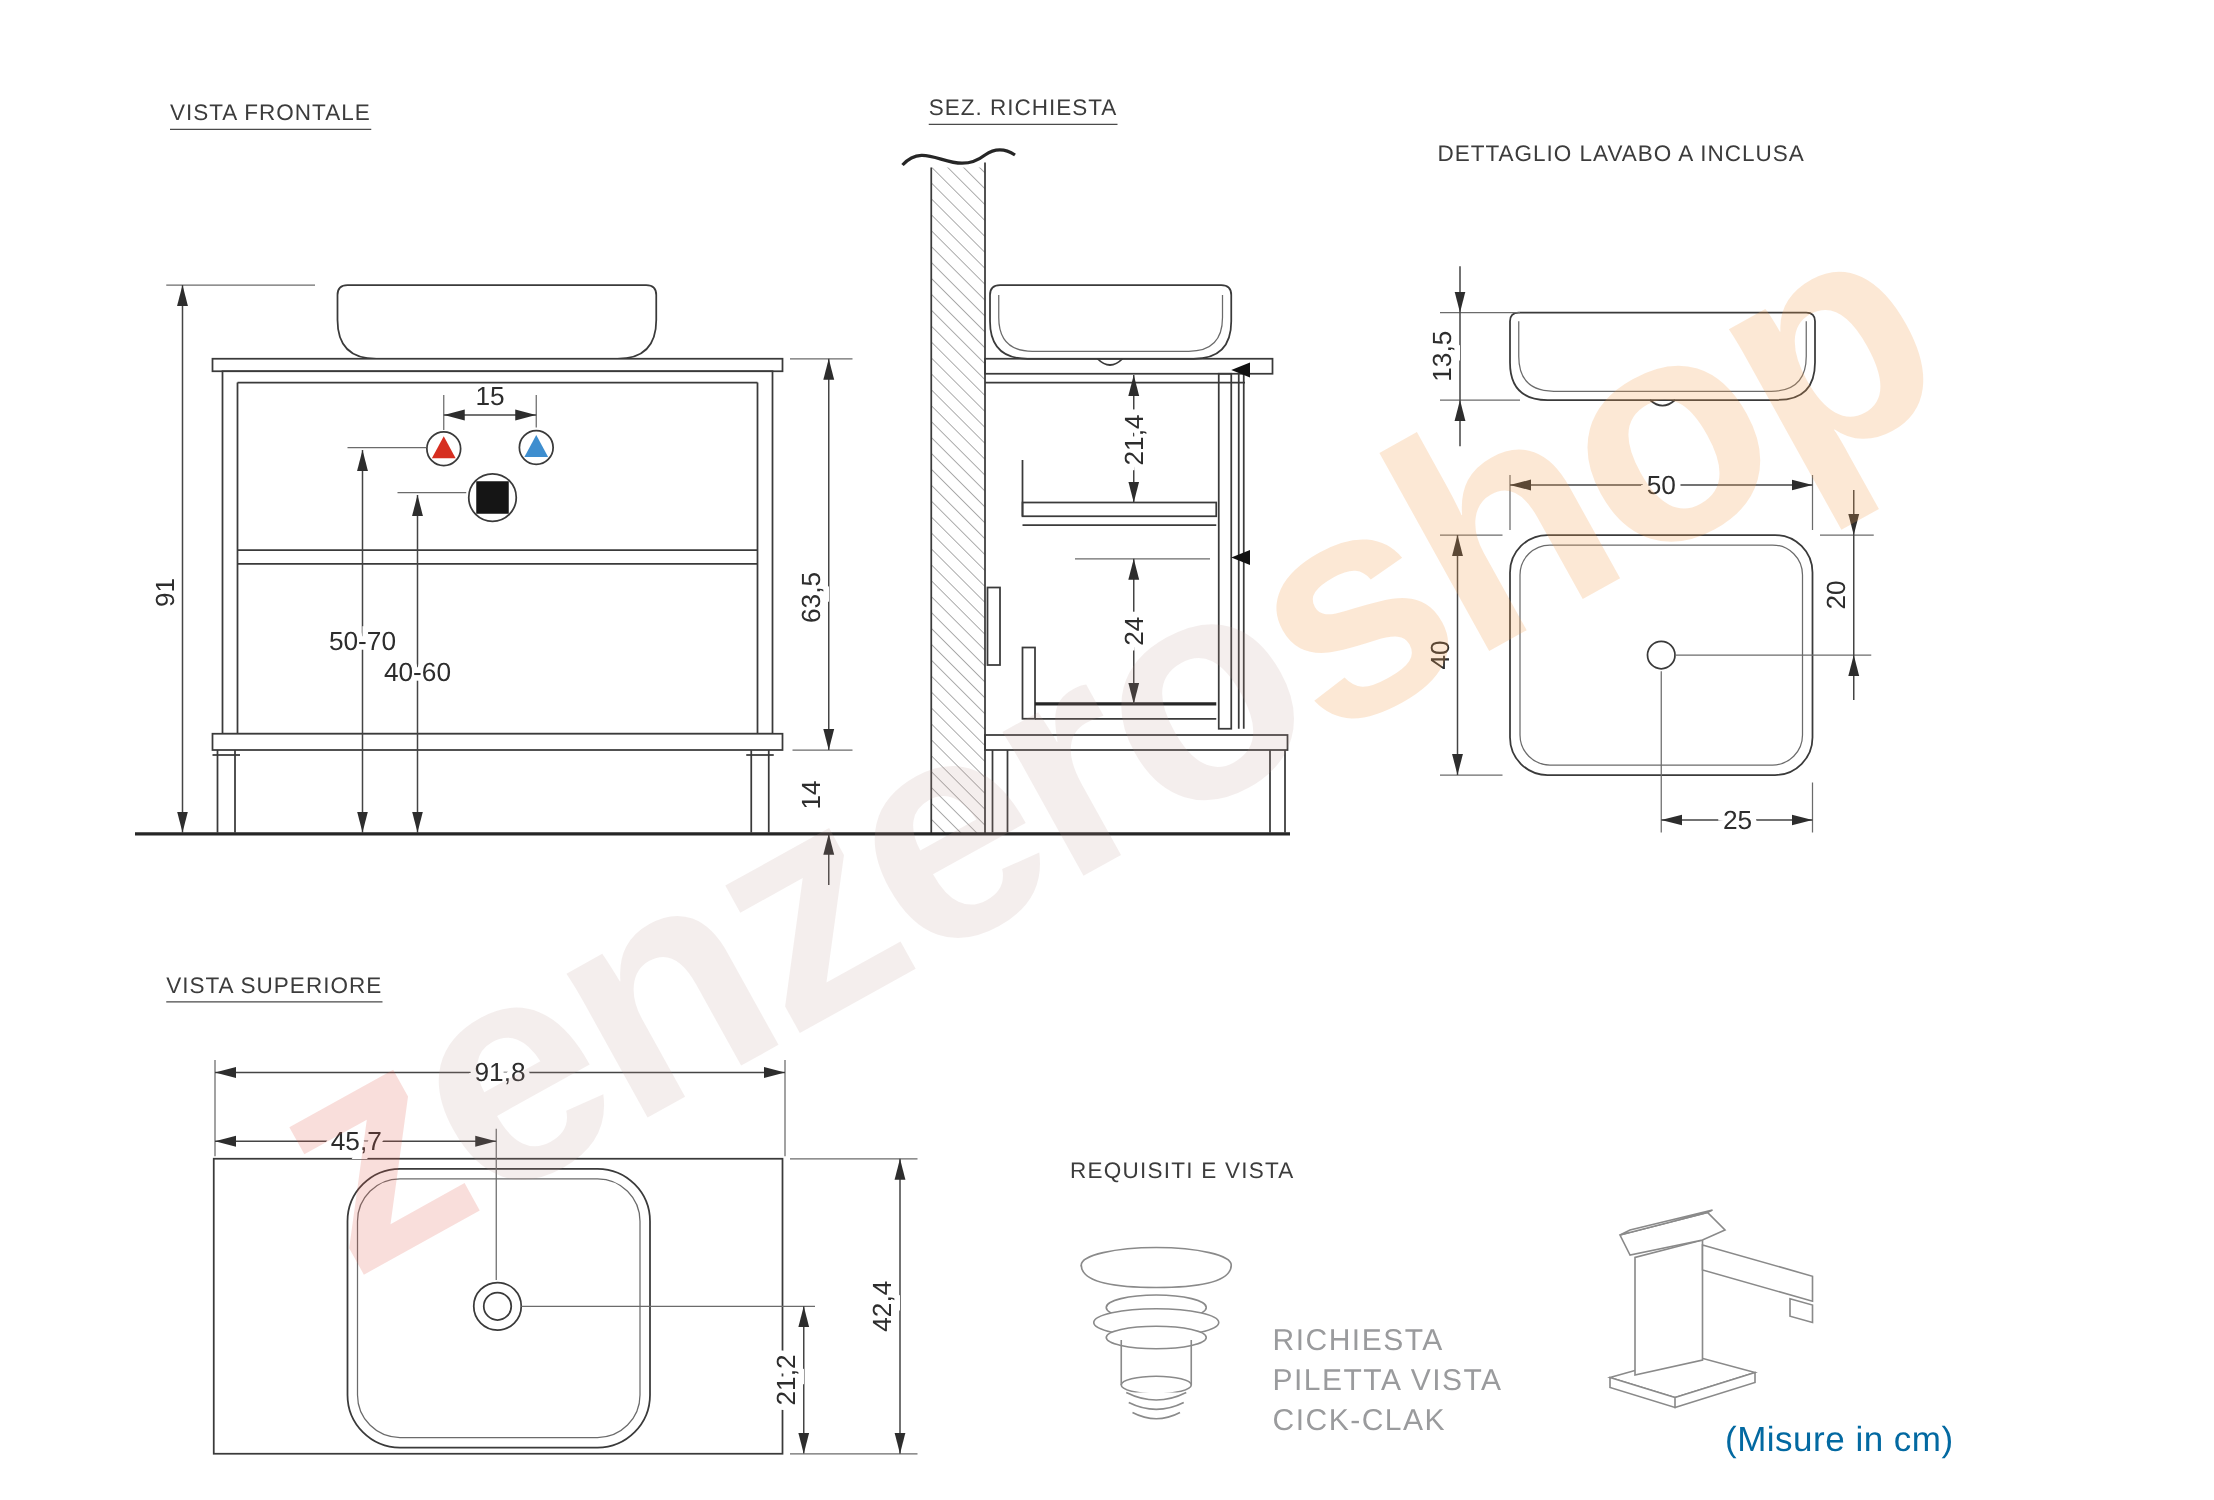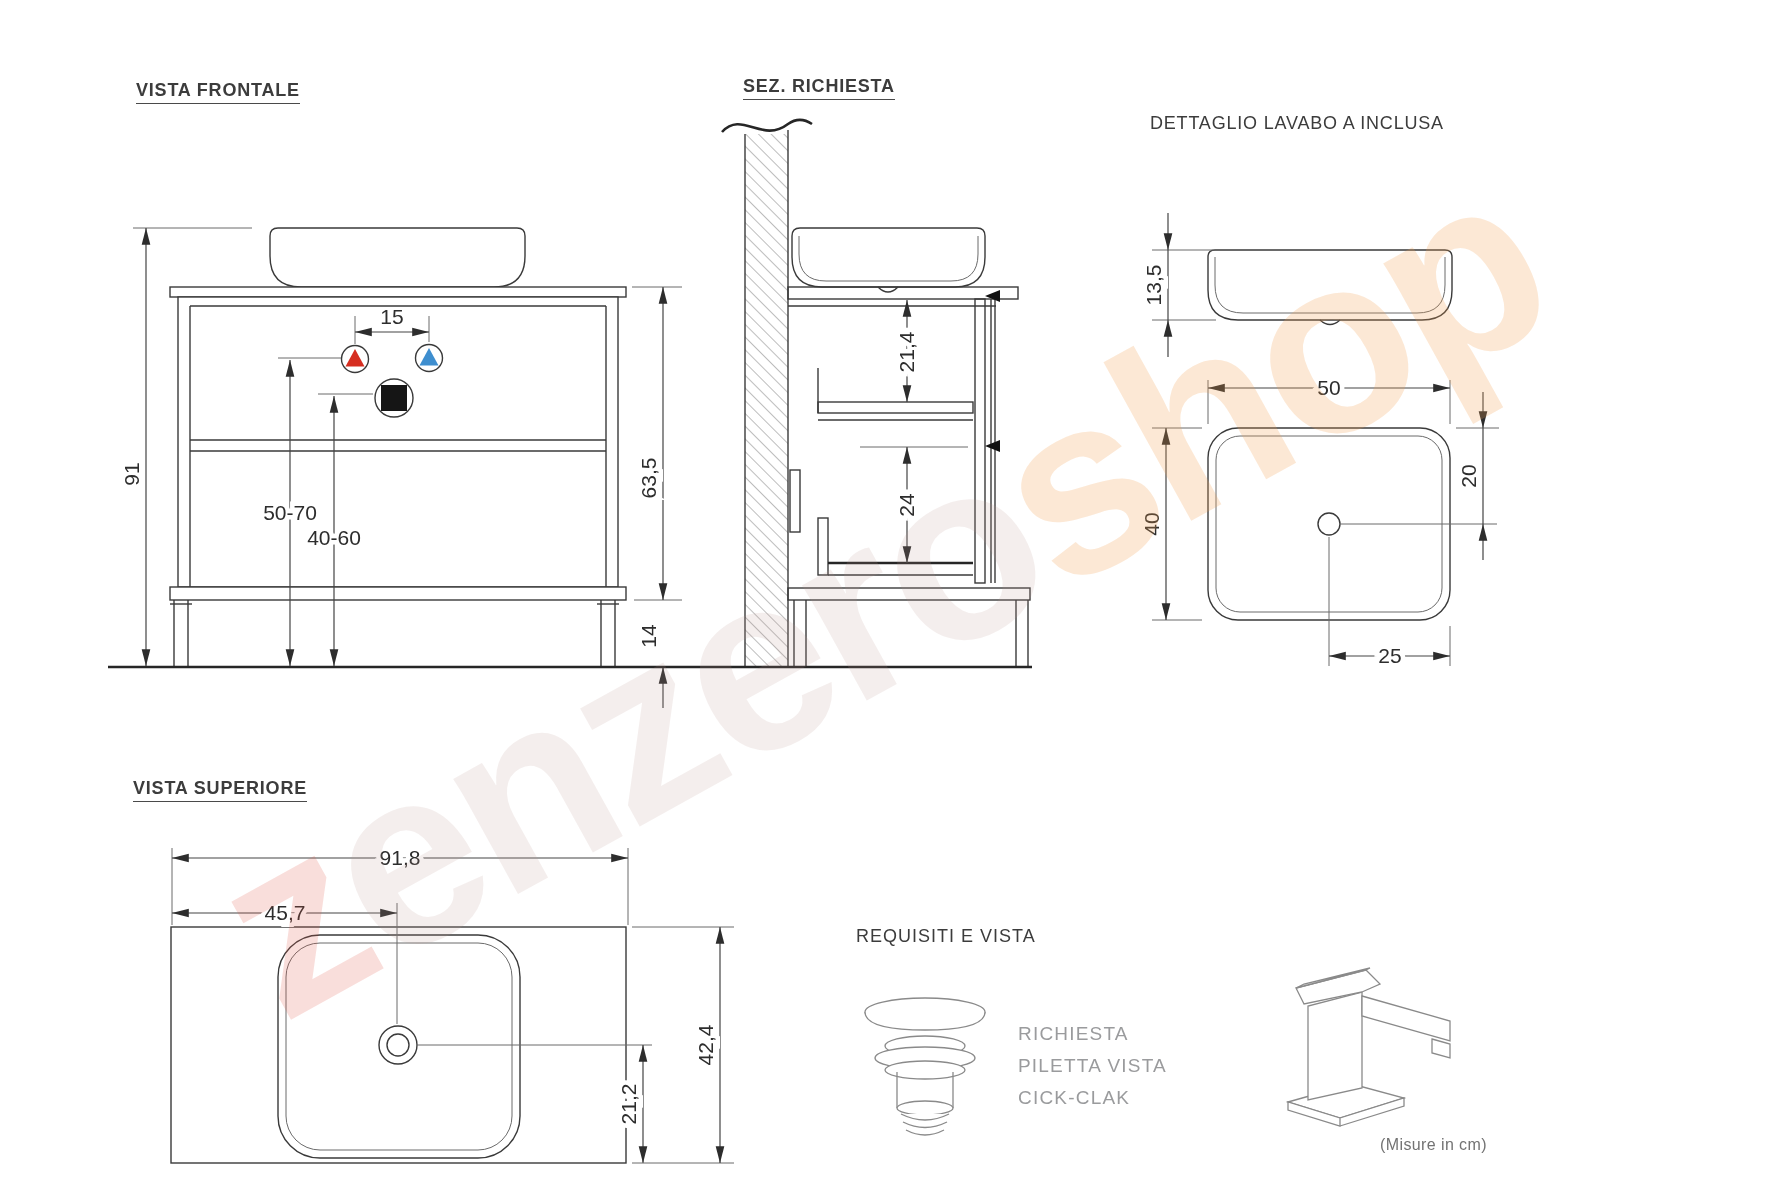--- a/index.html
+++ b/index.html
@@ -1,22 +1,22 @@
 <!DOCTYPE html>
 <html><head>
 <meta charset="utf-8">
 <style>
   html,body{margin:0;padding:0;background:#ffffff;}
   #stage{position:relative;width:1771px;height:1200px;background:#ffffff;overflow:hidden;
          font-family:"Liberation Sans","DejaVu Sans",sans-serif;}
   .vtitle{position:absolute;font-size:18px;letter-spacing:.8px;color:#3c3c3c;
           padding-bottom:2px;white-space:nowrap;}
-  .underlined{border-bottom:1.6px solid #4a4a4a;font-weight:bold;}
-  .graytxt{position:absolute;font-size:19px;letter-spacing:1.2px;color:#9a9b9d;white-space:nowrap;line-height:32px;}
-  .misure{position:absolute;font-size:16px;color:#737373;letter-spacing:.4px;}
+  .underlined{border-bottom:1.6px solid #4a4a4a;}
+  .graytxt{position:absolute;font-size:24px;letter-spacing:1.2px;color:#9a9b9d;white-space:nowrap;line-height:32px;margin-top:39px;}
+  .misure{position:absolute;font-size:28px;color:#0369a1;letter-spacing:.4px;}
   #watermark{position:absolute;left:60px;top:470px;width:1640px;text-align:center;
              transform:rotate(-29deg);font-size:250px;font-weight:bold;letter-spacing:-6px;
              white-space:nowrap;pointer-events:none;line-height:1;}
   #watermark .w1{color:rgba(224,90,75,0.20);}
   #watermark .w2{color:rgba(185,150,145,0.16);}
   #watermark .w3{color:rgba(242,160,80,0.24);}
   svg text{font-family:"Liberation Sans","DejaVu Sans",sans-serif;font-size:21px;fill:#2d2d2d;}
   .halo{paint-order:stroke;stroke:#ffffff;stroke-width:9px;}
   .ln{stroke:#3a3a3a;stroke-width:1.4;fill:none;}
   .lnb{stroke:#262626;stroke-width:2.6;fill:none;}

